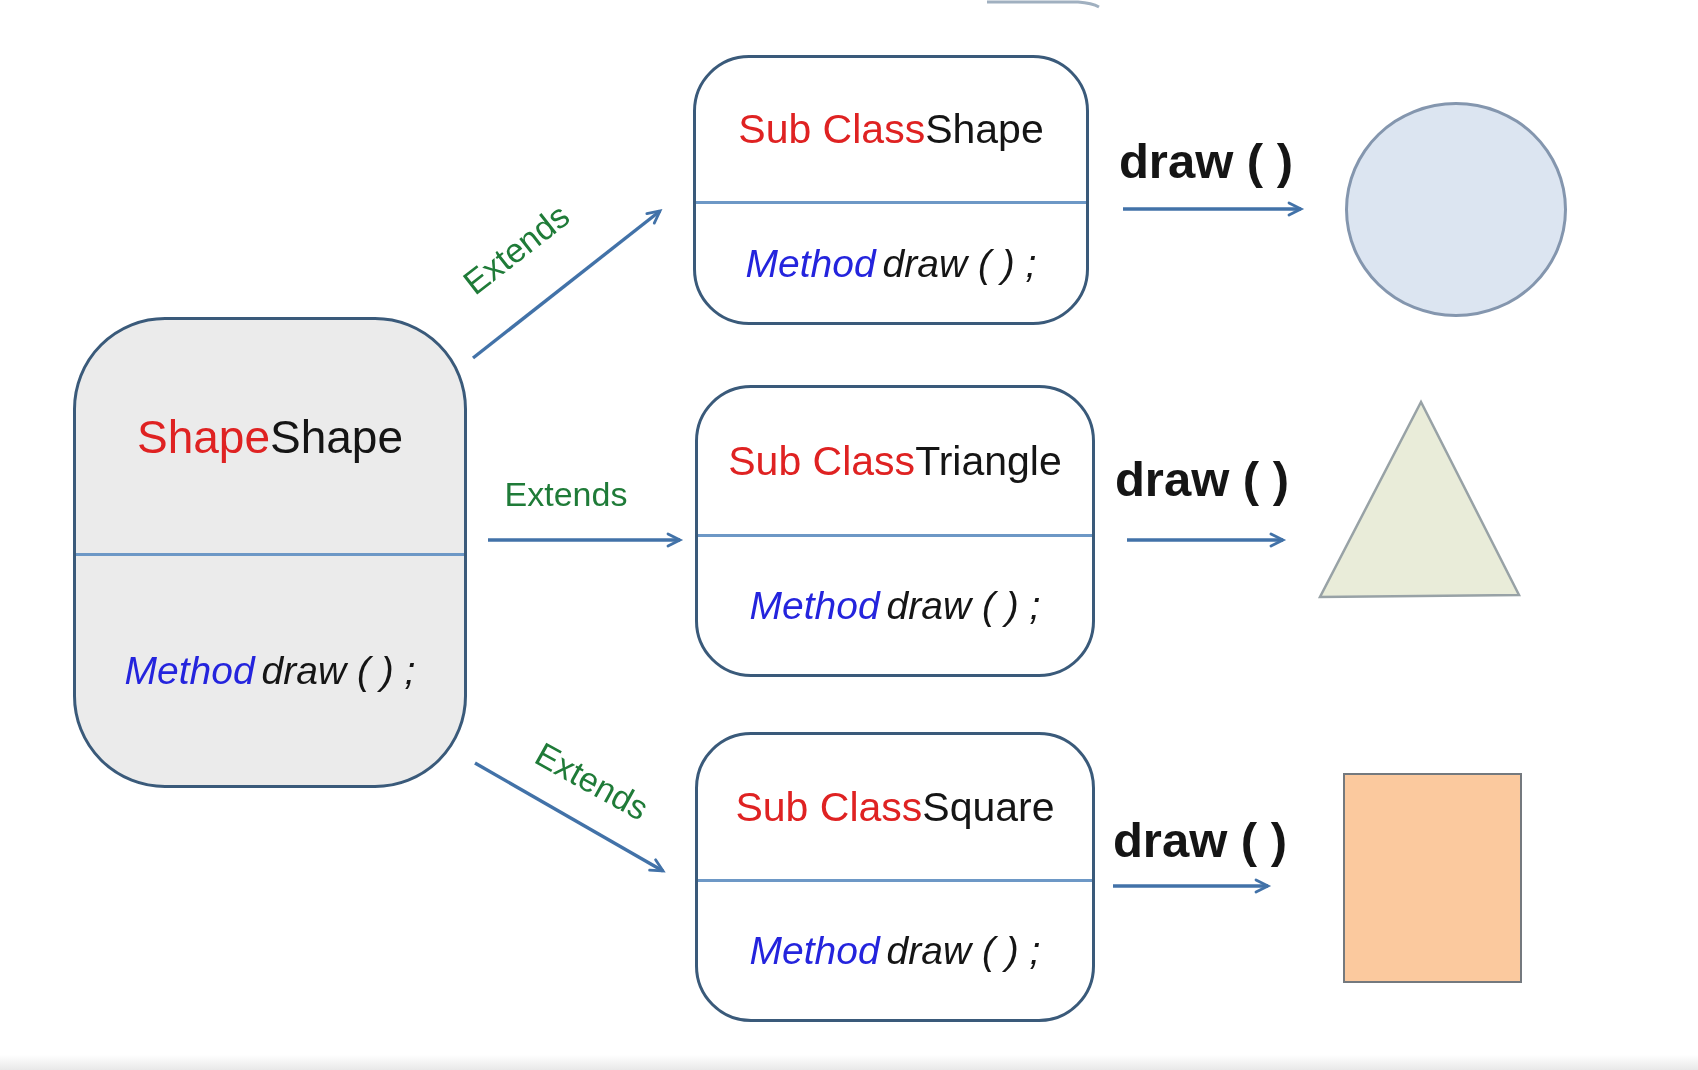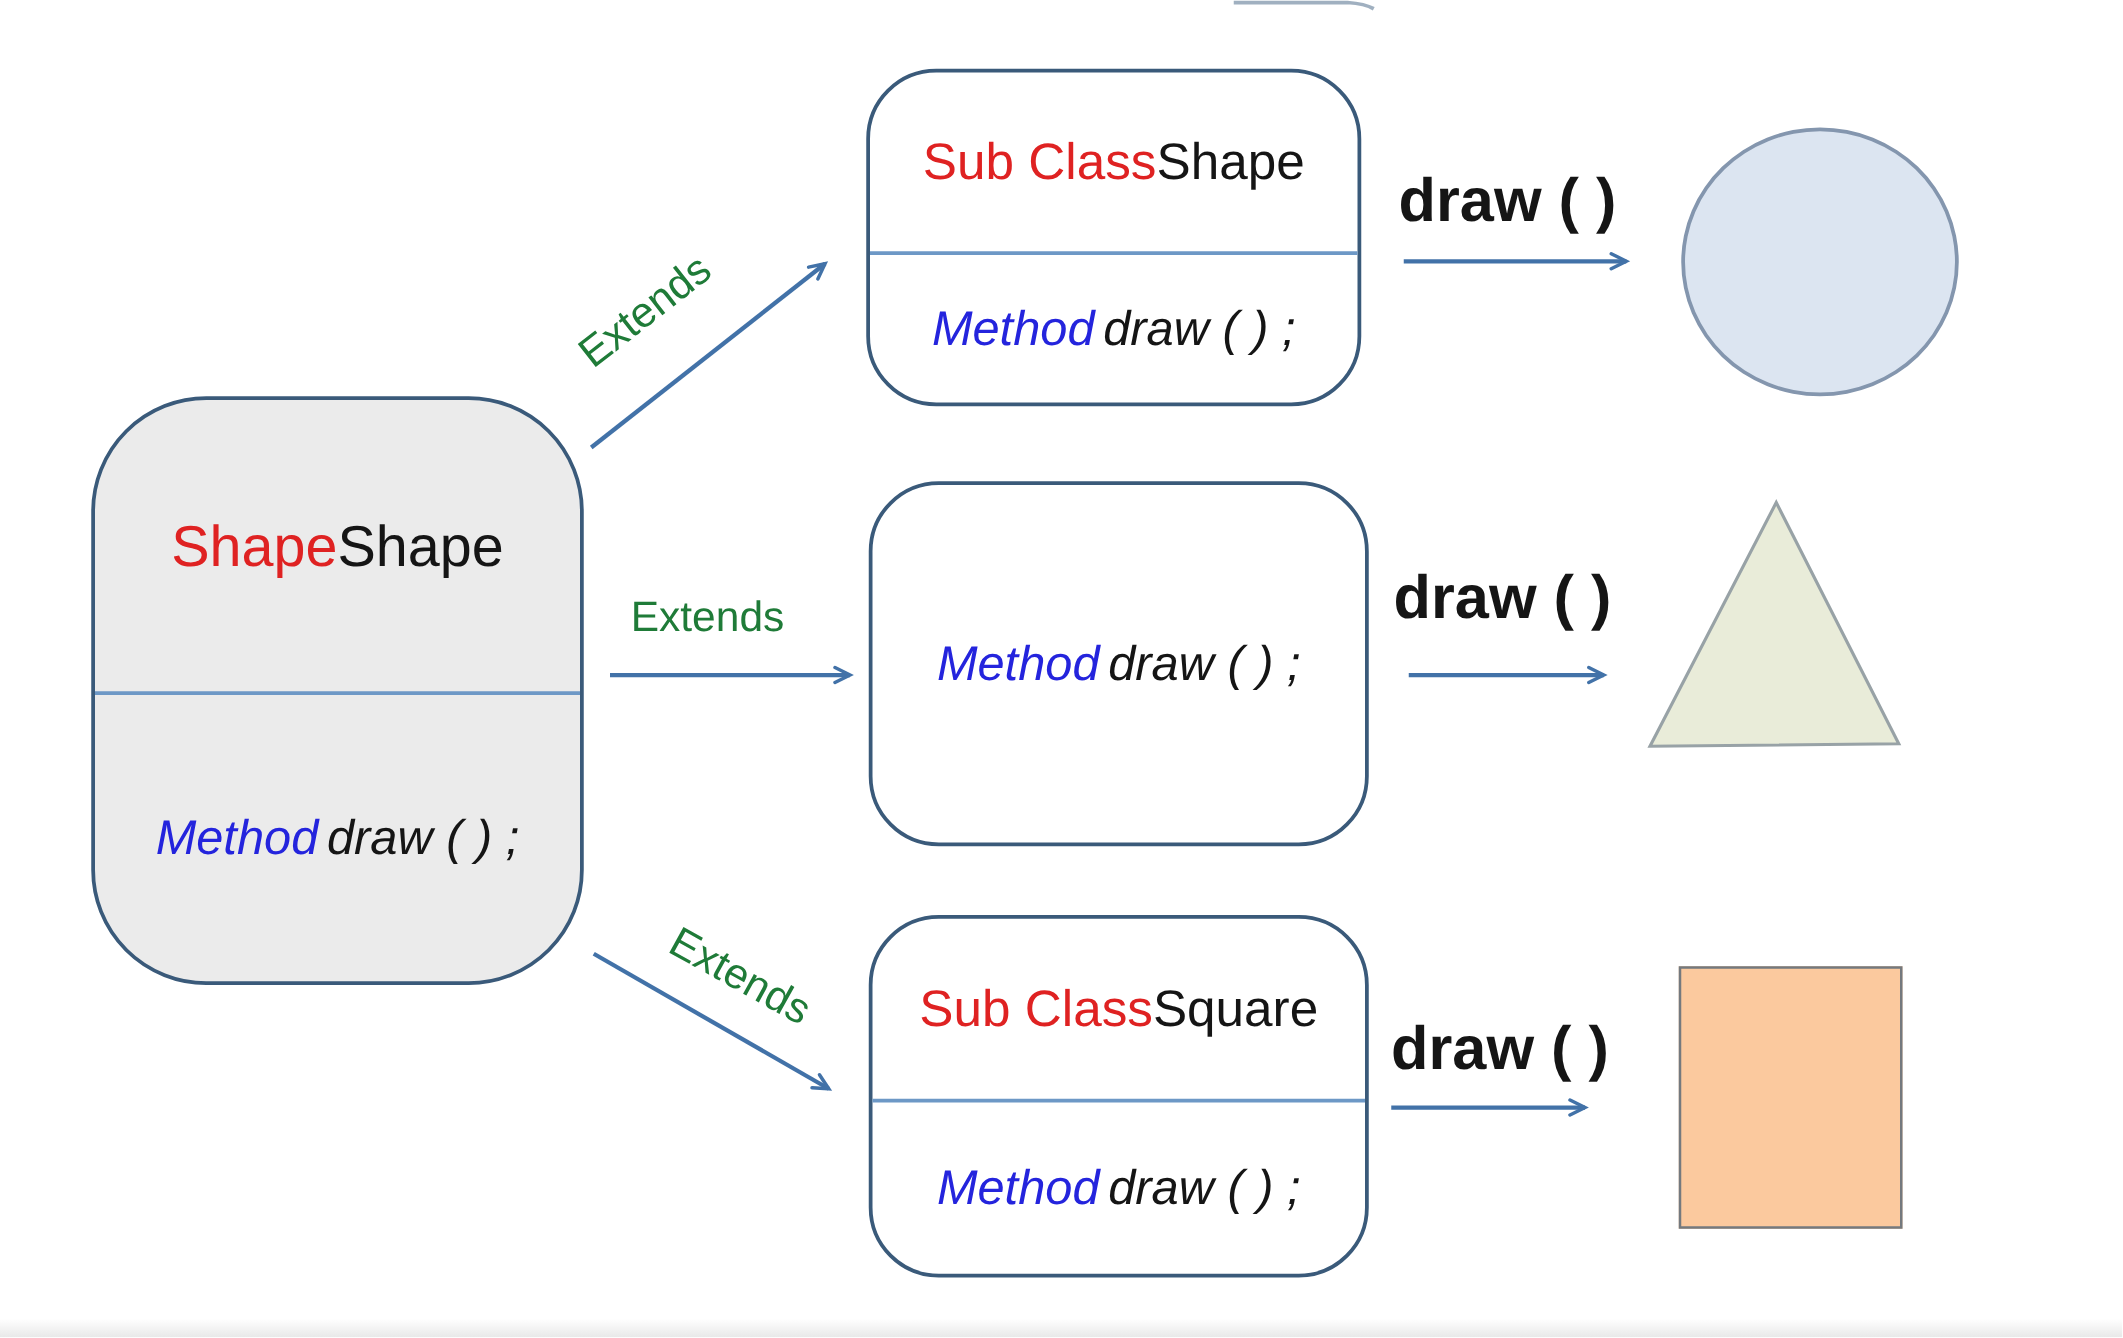--- a/index.html
+++ b/index.html
@@ -149,20 +149,25 @@
       </div>
     </div>
     <div class="sec bot">
       <div class="method">
         <span class="kw-blue">Method</span><span class="dark">draw ( ) ;</span>
       </div>
     </div>
   </div>
 
   <div class="clsbox sub" style="left:695px; top:385px; width:400px; height:292px; border-radius:56px;">
+    <div class="sec top" style="height:146px;">
+      <div class="title">
+        <span class="kw-red">Sub Class</span><span class="dark">Triangle</span>
+      </div>
+    </div>
     <div class="sec bot">
       <div class="method">
         <span class="kw-blue">Method</span><span class="dark">draw ( ) ;</span>
       </div>
     </div>
   </div>
 
   <div class="clsbox sub" style="left:695px; top:732px; width:400px; height:290px; border-radius:56px;">
     <div class="sec top" style="height:144px;">
       <div class="title">

